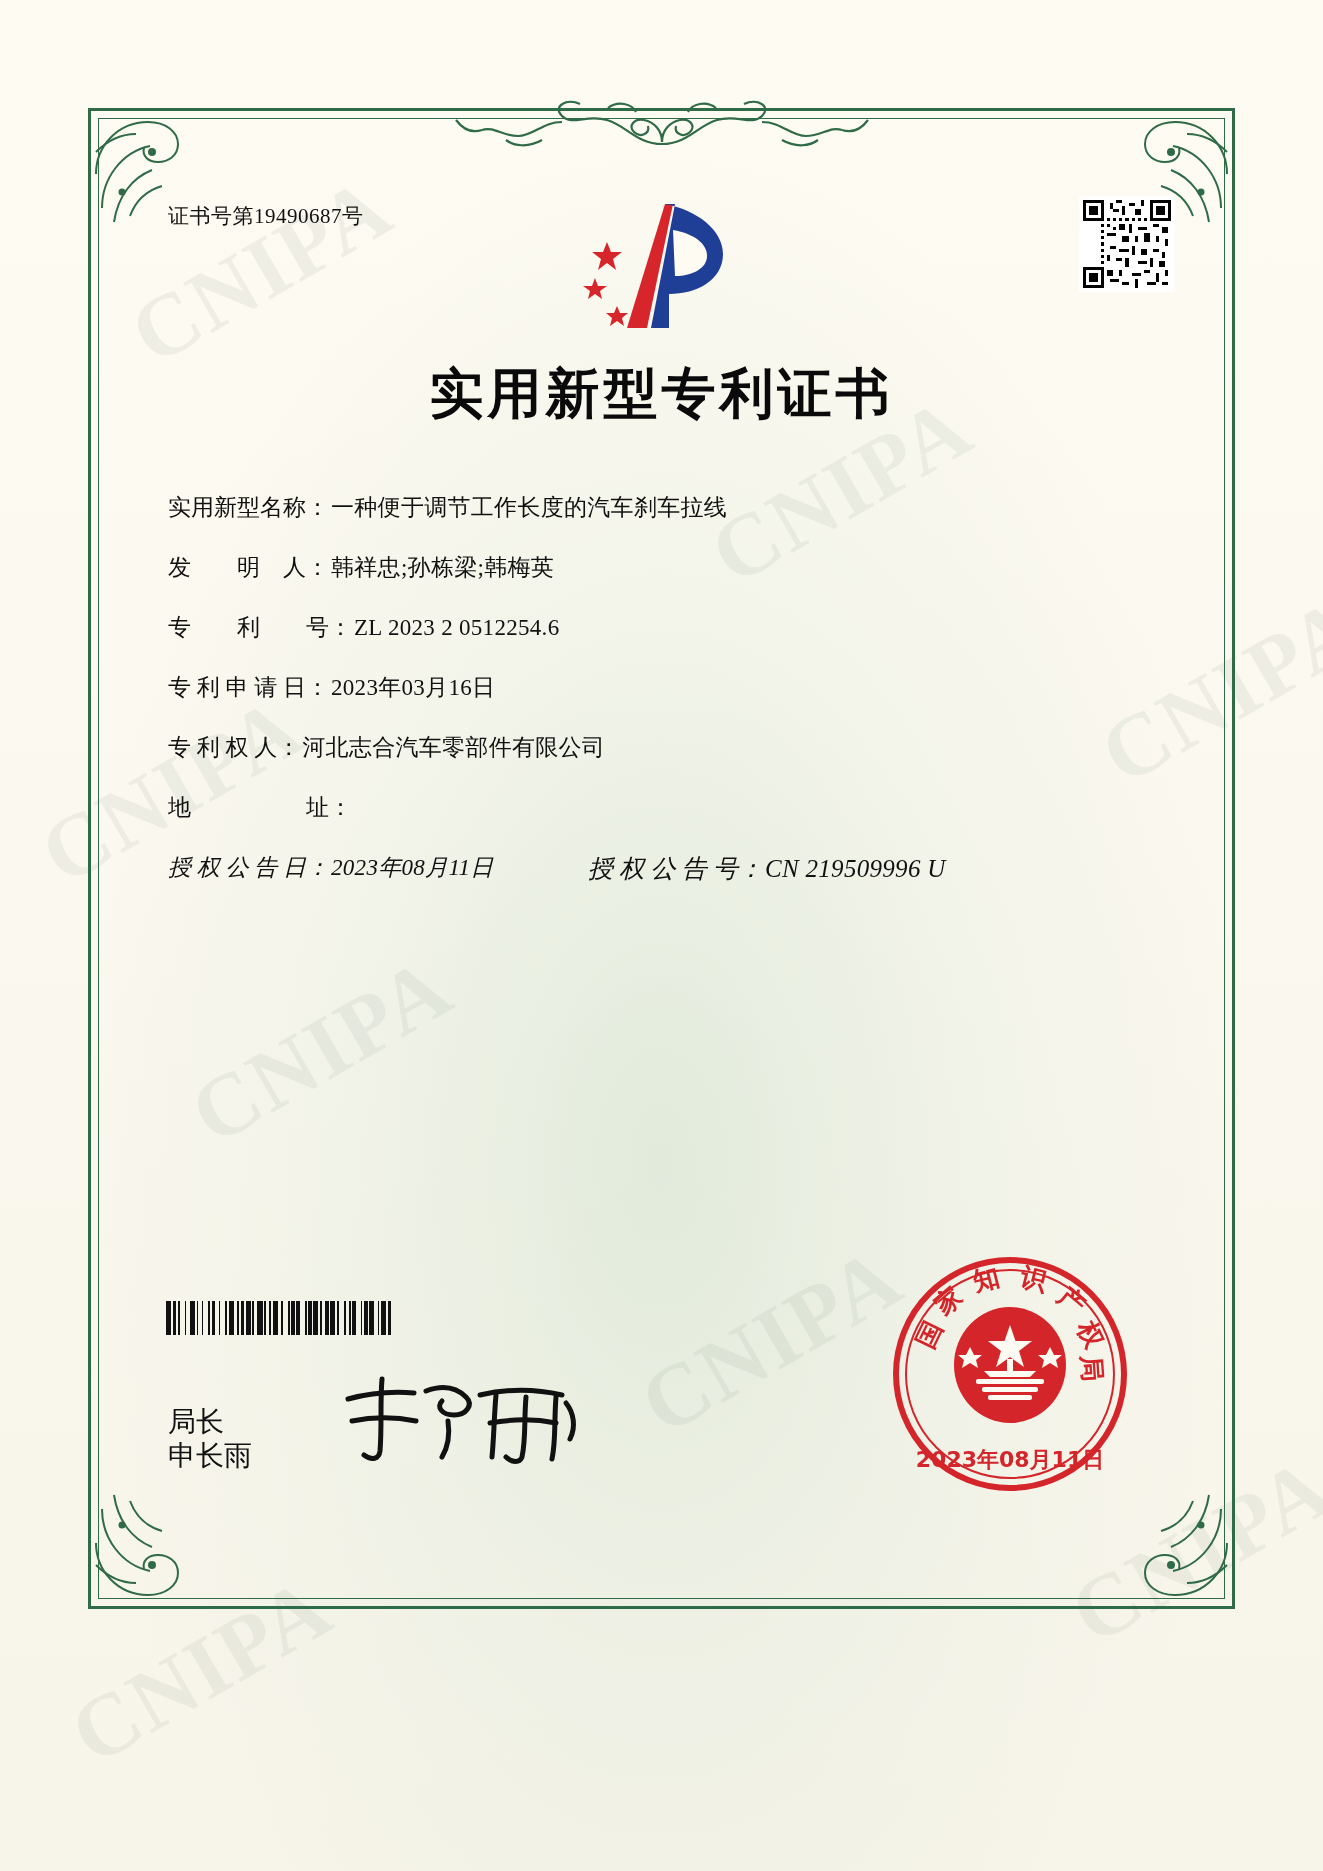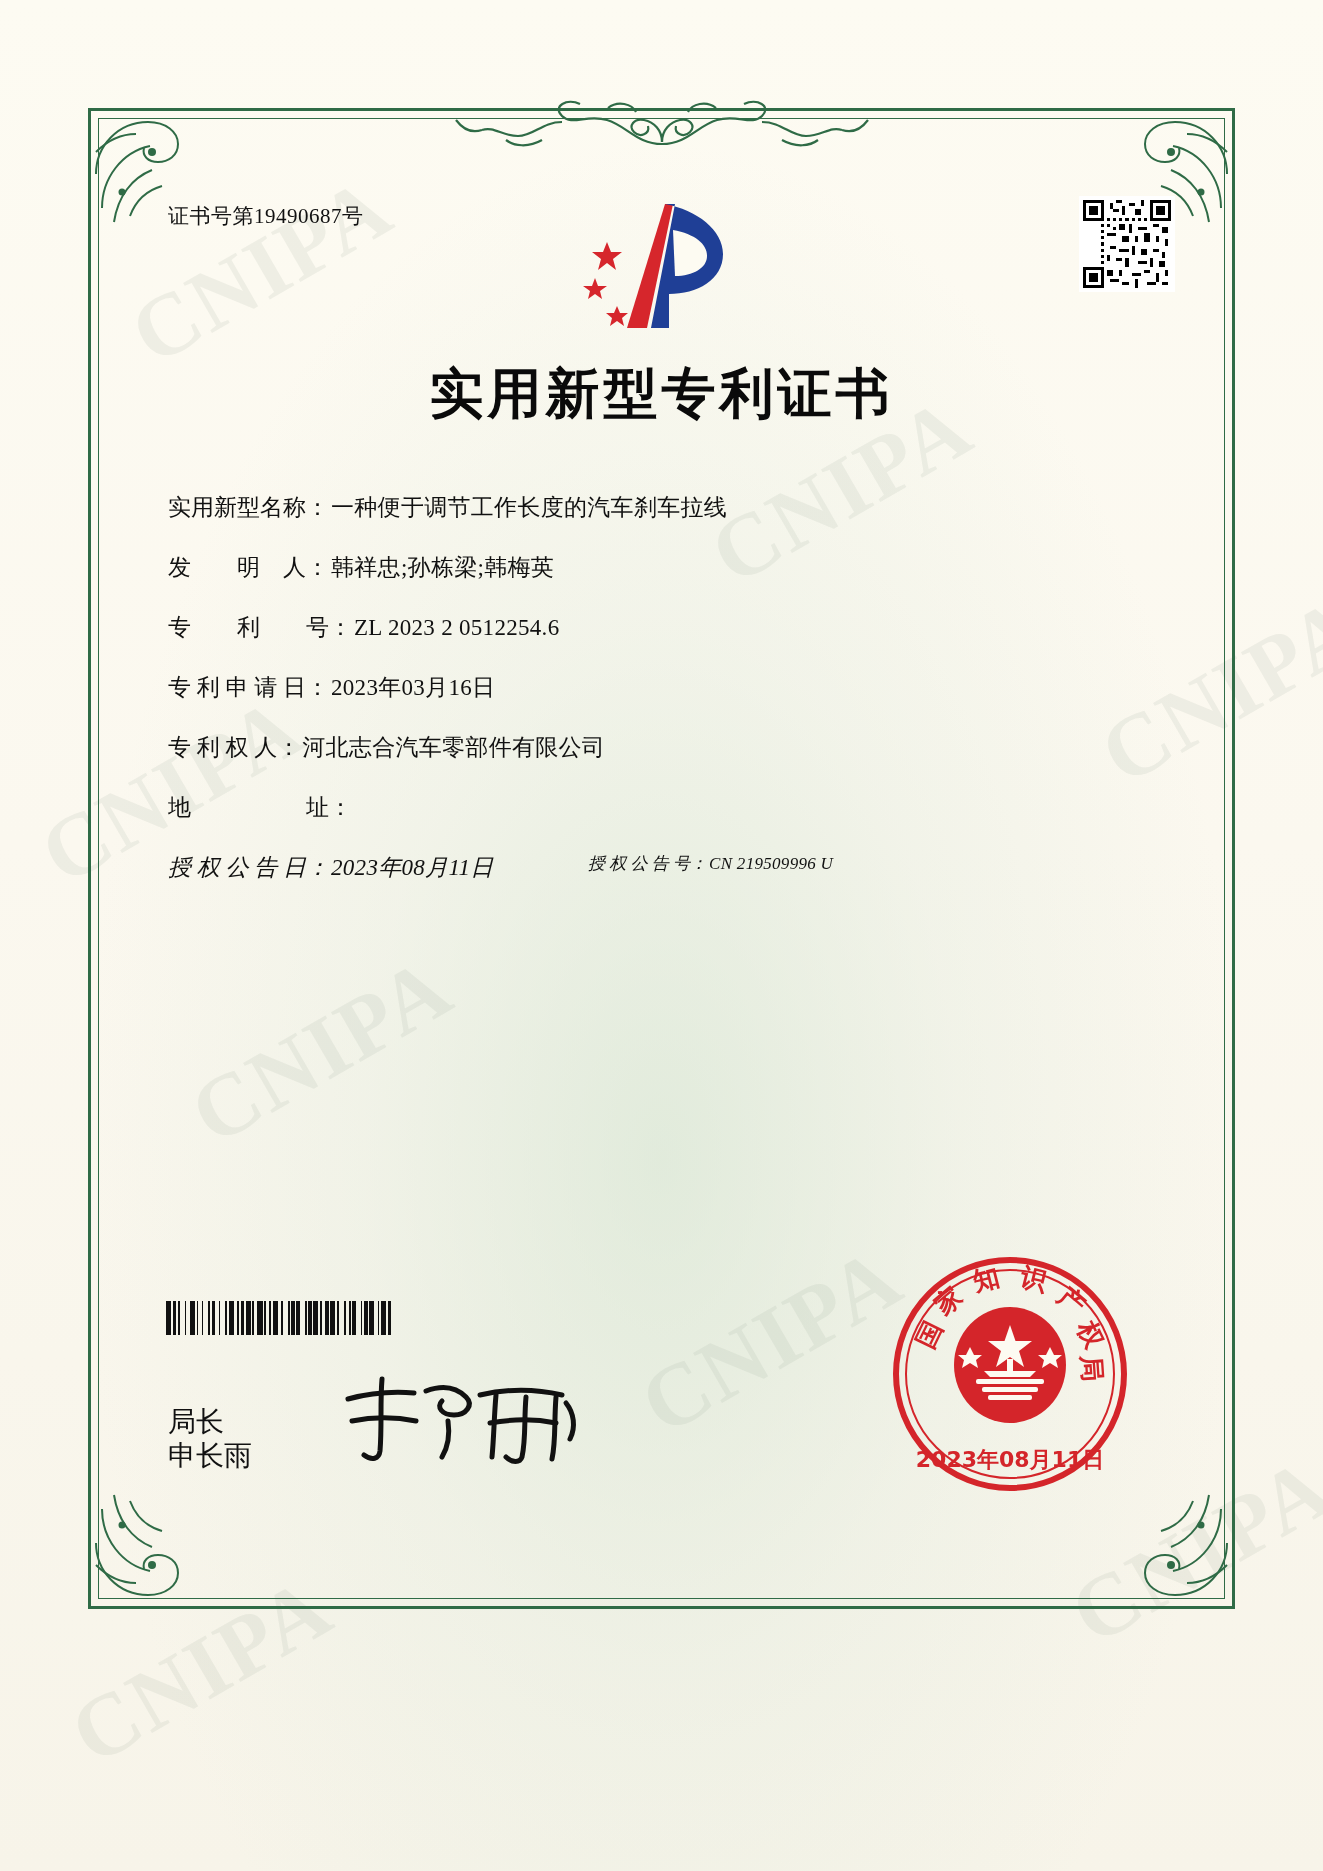--- a/index.html
+++ b/index.html
@@ -116,21 +116,21 @@
     white-space: pre;
     letter-spacing: 0px;
   }
   .f-colon { margin: 0 2px 0 0; }
   .f-value { letter-spacing: 0.3px; }
 
   .field-row2 { position: relative; font-style: italic; }
   .f-second {
     position: absolute; left: 420px; top: 0;
     display: flex; align-items: baseline;
-    font-size: 17px;
+    font-size: 25px;
   }
 
   .paragraphs {
     position: absolute; left: 38px; right: 22px; top: 740px;
     font-size: 20.5px;
     line-height: 36px;
     color: #111;
     text-align: justify;
   }
   .paragraphs p { margin: 0 0 16px 0; text-indent: 2em; }

